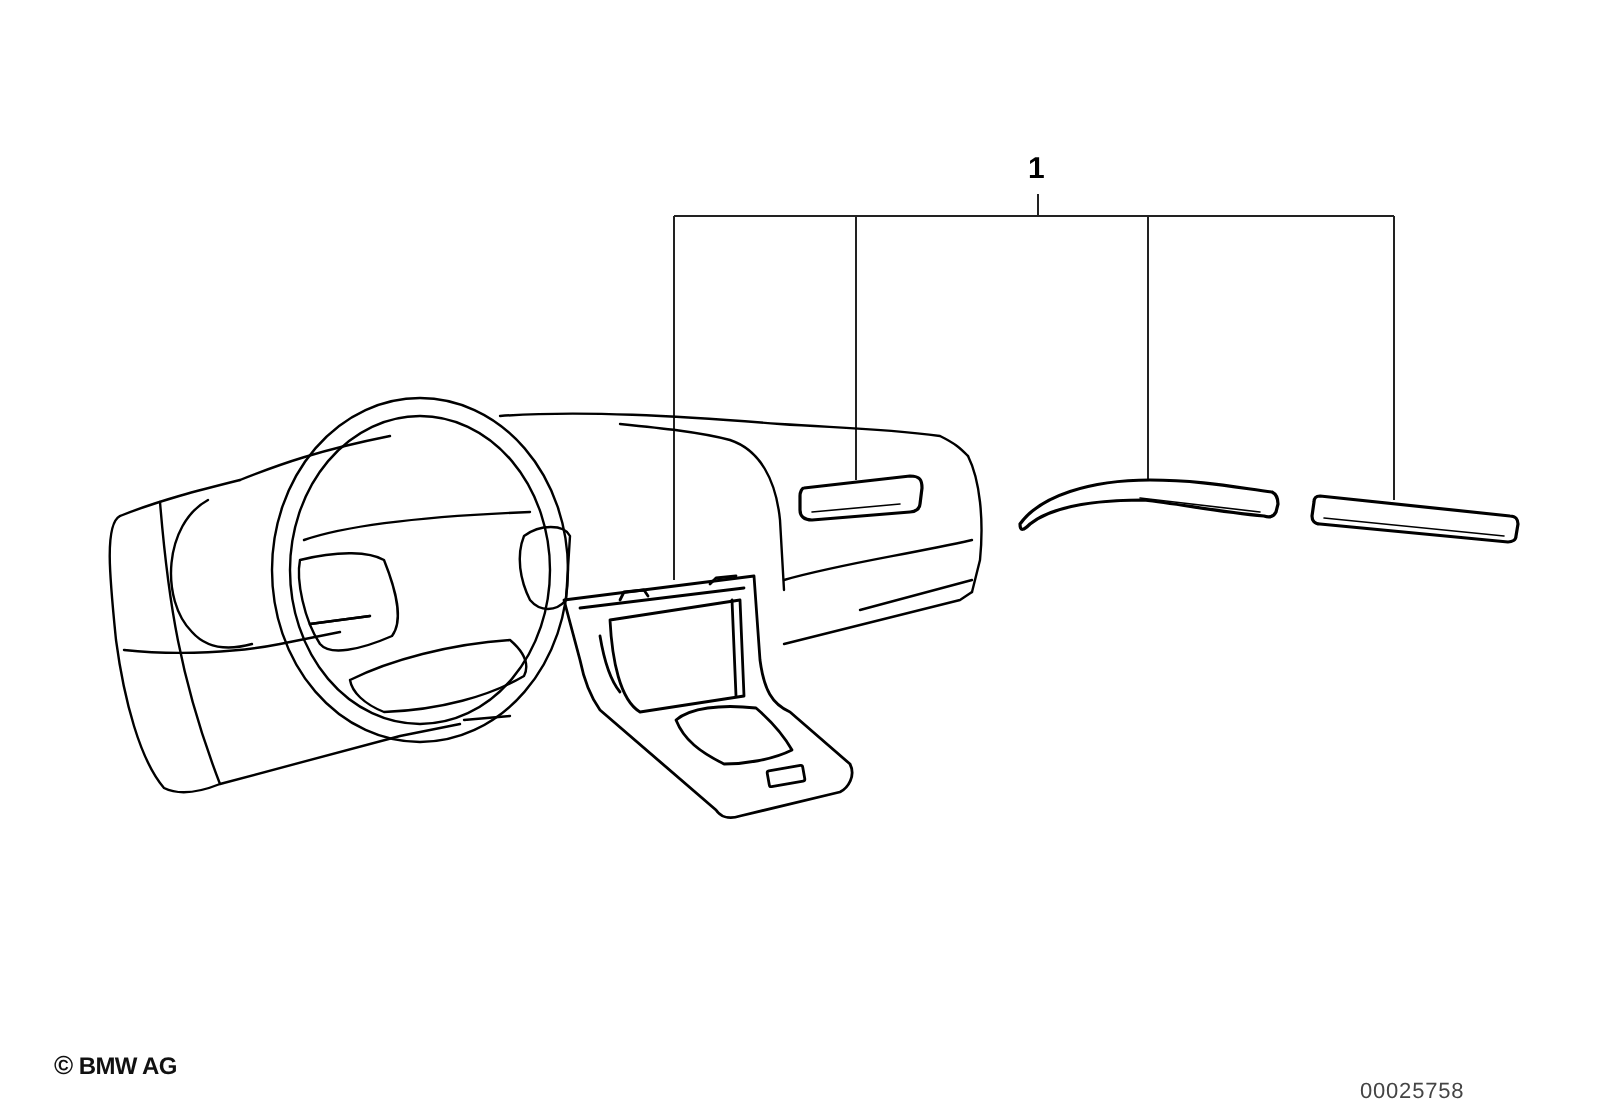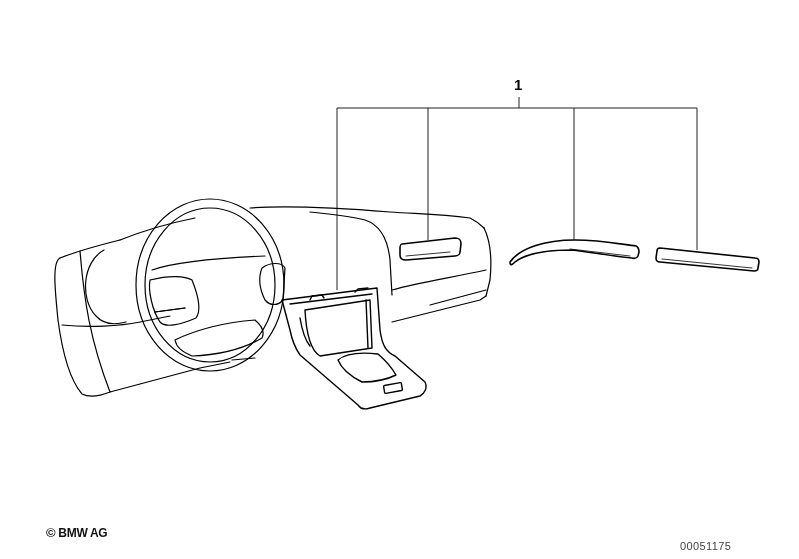--- a/index.html
+++ b/index.html
@@ -1,19 +1,19 @@
 <!DOCTYPE html>
 <html><head>
 <meta charset="utf-8">
 <style>
   html, body { margin: 0; padding: 0; background: #ffffff; }
   body { width: 799px; height: 559px; position: relative; overflow: hidden; font-family: "Liberation Sans", sans-serif; }
   .diagram { position: absolute; left: 0; top: 0; width: 799px; height: 559px; }
   .callout { position: absolute; font-weight: bold; font-size: 15px; color: #000; }
-  .copyright { position: absolute; left: 46px; top: 525px; font-size: 12px; font-weight: bold; color: #111; letter-spacing: -0.3px; }
+  .copyright { position: absolute; left: 27px; top: 525px; font-size: 12px; font-weight: bold; color: #111; letter-spacing: -0.3px; }
   .copyright .sym { font-size: 13px; }
   .drawing-no { position: absolute; left: 680px; top: 540px; font-size: 11px; color: #444; letter-spacing: 0.4px; }
   svg path, svg line, svg rect, svg ellipse { vector-effect: non-scaling-stroke; }
 </style>
 </head>
 <body>
 
 <svg class="diagram" viewBox="0 0 799 559" xmlns="http://www.w3.org/2000/svg">
 
   <g stroke="#222" stroke-width="1" fill="none">
@@ -90,13 +90,13 @@
   </g>
 </svg>
 
 <div class="callout" style="left:514px; top:76px;">1</div>
 
 <div class="copyright">
   <span class="sym">©</span>
   <span>BMW AG</span>
 </div>
 
-<div class="drawing-no">00051175</div>
+<div class="drawing-no">00025758</div>
 
 </body></html>

